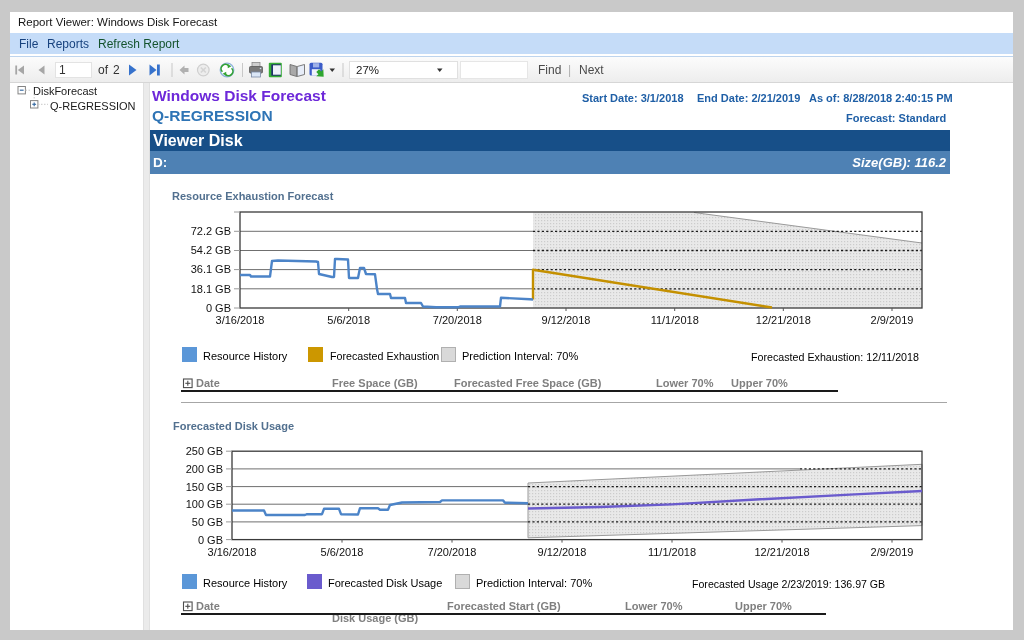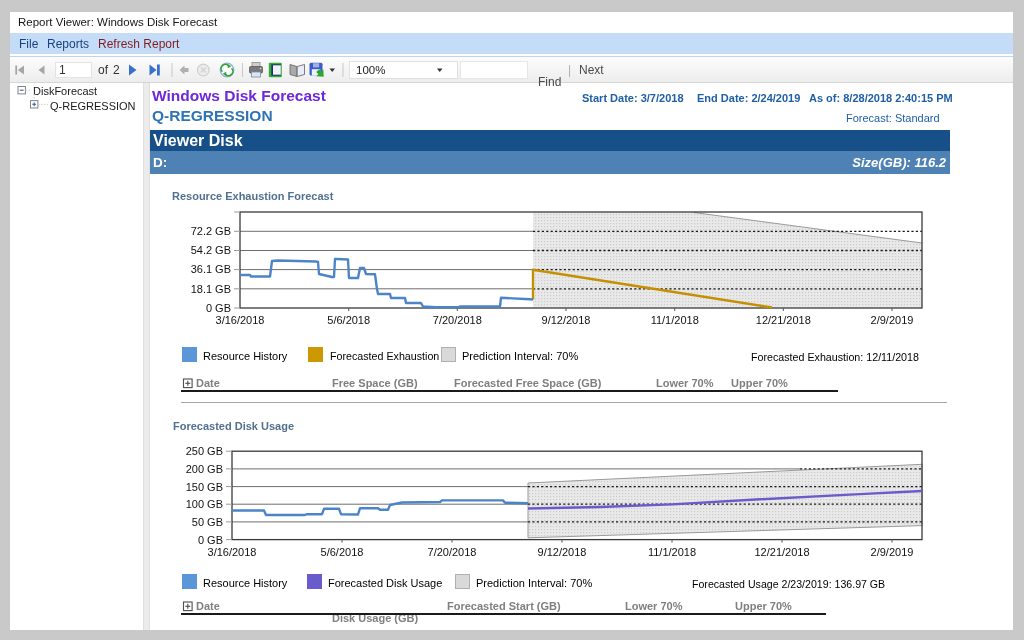--- a/index.html
+++ b/index.html
@@ -10,47 +10,47 @@
 </head>
 <body>
 
 <div class="abs" style="left:10px;top:12px;width:1003px;height:618px;background:#fff;"></div>
 
 <div class="abs" style="left:18px;top:16px;font-size:11.5px;color:#151515;">Report Viewer: Windows Disk Forecast</div>
 
 <div class="abs" style="left:10px;top:33px;width:1003px;height:21px;background:#c5dcf8;"></div>
 <div class="abs" style="left:19px;top:37px;font-size:12px;color:#17427e;">File</div>
 <div class="abs" style="left:47px;top:37px;font-size:12px;color:#17427e;">Reports</div>
-<div class="abs" style="left:98px;top:37px;font-size:12px;color:#7f1d1d;">Refresh Report</div>
+<div class="abs" style="left:98px;top:37px;font-size:12px;color:#14532d;">Refresh Report</div>
 
 <div class="abs" style="left:10px;top:54px;width:1003px;height:29px;
      background:linear-gradient(#ffffff 0px,#ffffff 2px,#bdd4ee 2px,#bdd4ee 3px,#fcfcfc 3px,#ededed 100%);
      border-bottom:1px solid #d6d6d6;box-sizing:border-box;"></div>
 <div class="abs" style="left:55px;top:62px;width:37px;height:16px;background:#fff;border:1px solid #e3e3e3;box-sizing:border-box;"></div>
 <div class="abs" style="left:59px;top:63px;font-size:12px;color:#333;">1</div>
 <div class="abs" style="left:98px;top:63px;font-size:12px;color:#333;">of</div>
 <div class="abs" style="left:113px;top:63px;font-size:12px;color:#333;">2</div>
 <div class="abs" style="left:349px;top:61px;width:109px;height:18px;background:#fff;border:1px solid #e0e0e0;box-sizing:border-box;"></div>
-<div class="abs" style="left:356px;top:63.5px;font-size:11.5px;color:#222;">100%</div>
+<div class="abs" style="left:356px;top:63.5px;font-size:11.5px;color:#222;">27%</div>
 <div class="abs" style="left:460px;top:61px;width:68px;height:18px;background:#fff;border:1px solid #e6e6e6;box-sizing:border-box;"></div>
-<div class="abs" style="left:538px;top:63px;font-size:12px;color:#4a4a4a;margin-top:12px;">Find</div>
+<div class="abs" style="left:538px;top:63px;font-size:12px;color:#4a4a4a;">Find</div>
 <div class="abs" style="left:568px;top:62.5px;font-size:12px;color:#b0b0b0;">|</div>
 <div class="abs" style="left:579px;top:63px;font-size:12px;color:#4a4a4a;">Next</div>
 
 <div class="abs" style="left:143px;top:83px;width:7px;height:547px;background:#ebebeb;border-left:1px solid #e0e0e0;border-right:1px solid #e0e0e0;box-sizing:border-box;"></div>
 
 <div class="abs" style="left:33px;top:85px;font-size:11px;color:#1a1a1a;">DiskForecast</div>
 <div class="abs" style="left:50px;top:100px;font-size:11px;color:#1a1a1a;">Q-REGRESSION</div>
 
 <div class="abs" style="left:152px;top:87px;font-size:15.5px;font-weight:bold;color:#6d28d9;">Windows Disk Forecast</div>
 <div class="abs" style="left:152px;top:107px;font-size:15.5px;font-weight:bold;color:#2e74b5;">Q-REGRESSION</div>
-<div class="abs" style="left:582px;top:92px;font-size:11px;font-weight:bold;color:#1f5fa6;">Start Date: 3/7/2018</div>
-<div class="abs" style="left:697px;top:92px;font-size:11px;font-weight:bold;color:#1f5fa6;">End Date: 2/24/2019</div>
+<div class="abs" style="left:582px;top:92px;font-size:11px;font-weight:bold;color:#1f5fa6;">Start Date: 3/1/2018</div>
+<div class="abs" style="left:697px;top:92px;font-size:11px;font-weight:bold;color:#1f5fa6;">End Date: 2/21/2019</div>
 <div class="abs" style="left:809px;top:92px;font-size:11px;font-weight:bold;color:#1f5fa6;">As of: 8/28/2018 2:40:15 PM</div>
-<div class="abs" style="left:846px;top:112px;font-size:11px;font-weight:normal;color:#1f5fa6;">Forecast: Standard</div>
+<div class="abs" style="left:846px;top:112px;font-size:11px;font-weight:bold;color:#1f5fa6;">Forecast: Standard</div>
 <div class="abs" style="left:150px;top:130px;width:800px;height:21px;background:#174f88;color:#fff;font-size:16px;font-weight:bold;line-height:21px;"><span style="margin-left:3px;">Viewer Disk</span></div>
 <div class="abs" style="left:150px;top:151px;width:800px;height:23px;background:#4e81b4;color:#fff;font-size:13.5px;font-weight:bold;line-height:23px;"><span style="margin-left:3px;">D:</span><span style="position:absolute;right:4px;font-size:13px;font-style:italic;">Size(GB): 116.2</span></div>
 
 <div class="abs" style="left:172px;top:190px;font-size:11px;font-weight:bold;color:#52708f;">Resource Exhaustion Forecast</div>
 <div class="abs" style="left:173px;top:420px;font-size:11px;font-weight:bold;color:#52708f;">Forecasted Disk Usage</div>
 
 <div class="abs" style="left:182px;top:347px;width:15px;height:15px;background:#5b97d8;"></div>
 <div class="abs" style="left:203px;top:350px;font-size:11px;color:#000;">Resource History</div>
 <div class="abs" style="left:308px;top:347px;width:15px;height:15px;background:#cc9700;"></div>
 <div class="abs" style="left:330px;top:350px;font-size:10.7px;color:#000;">Forecasted Exhaustion</div>

